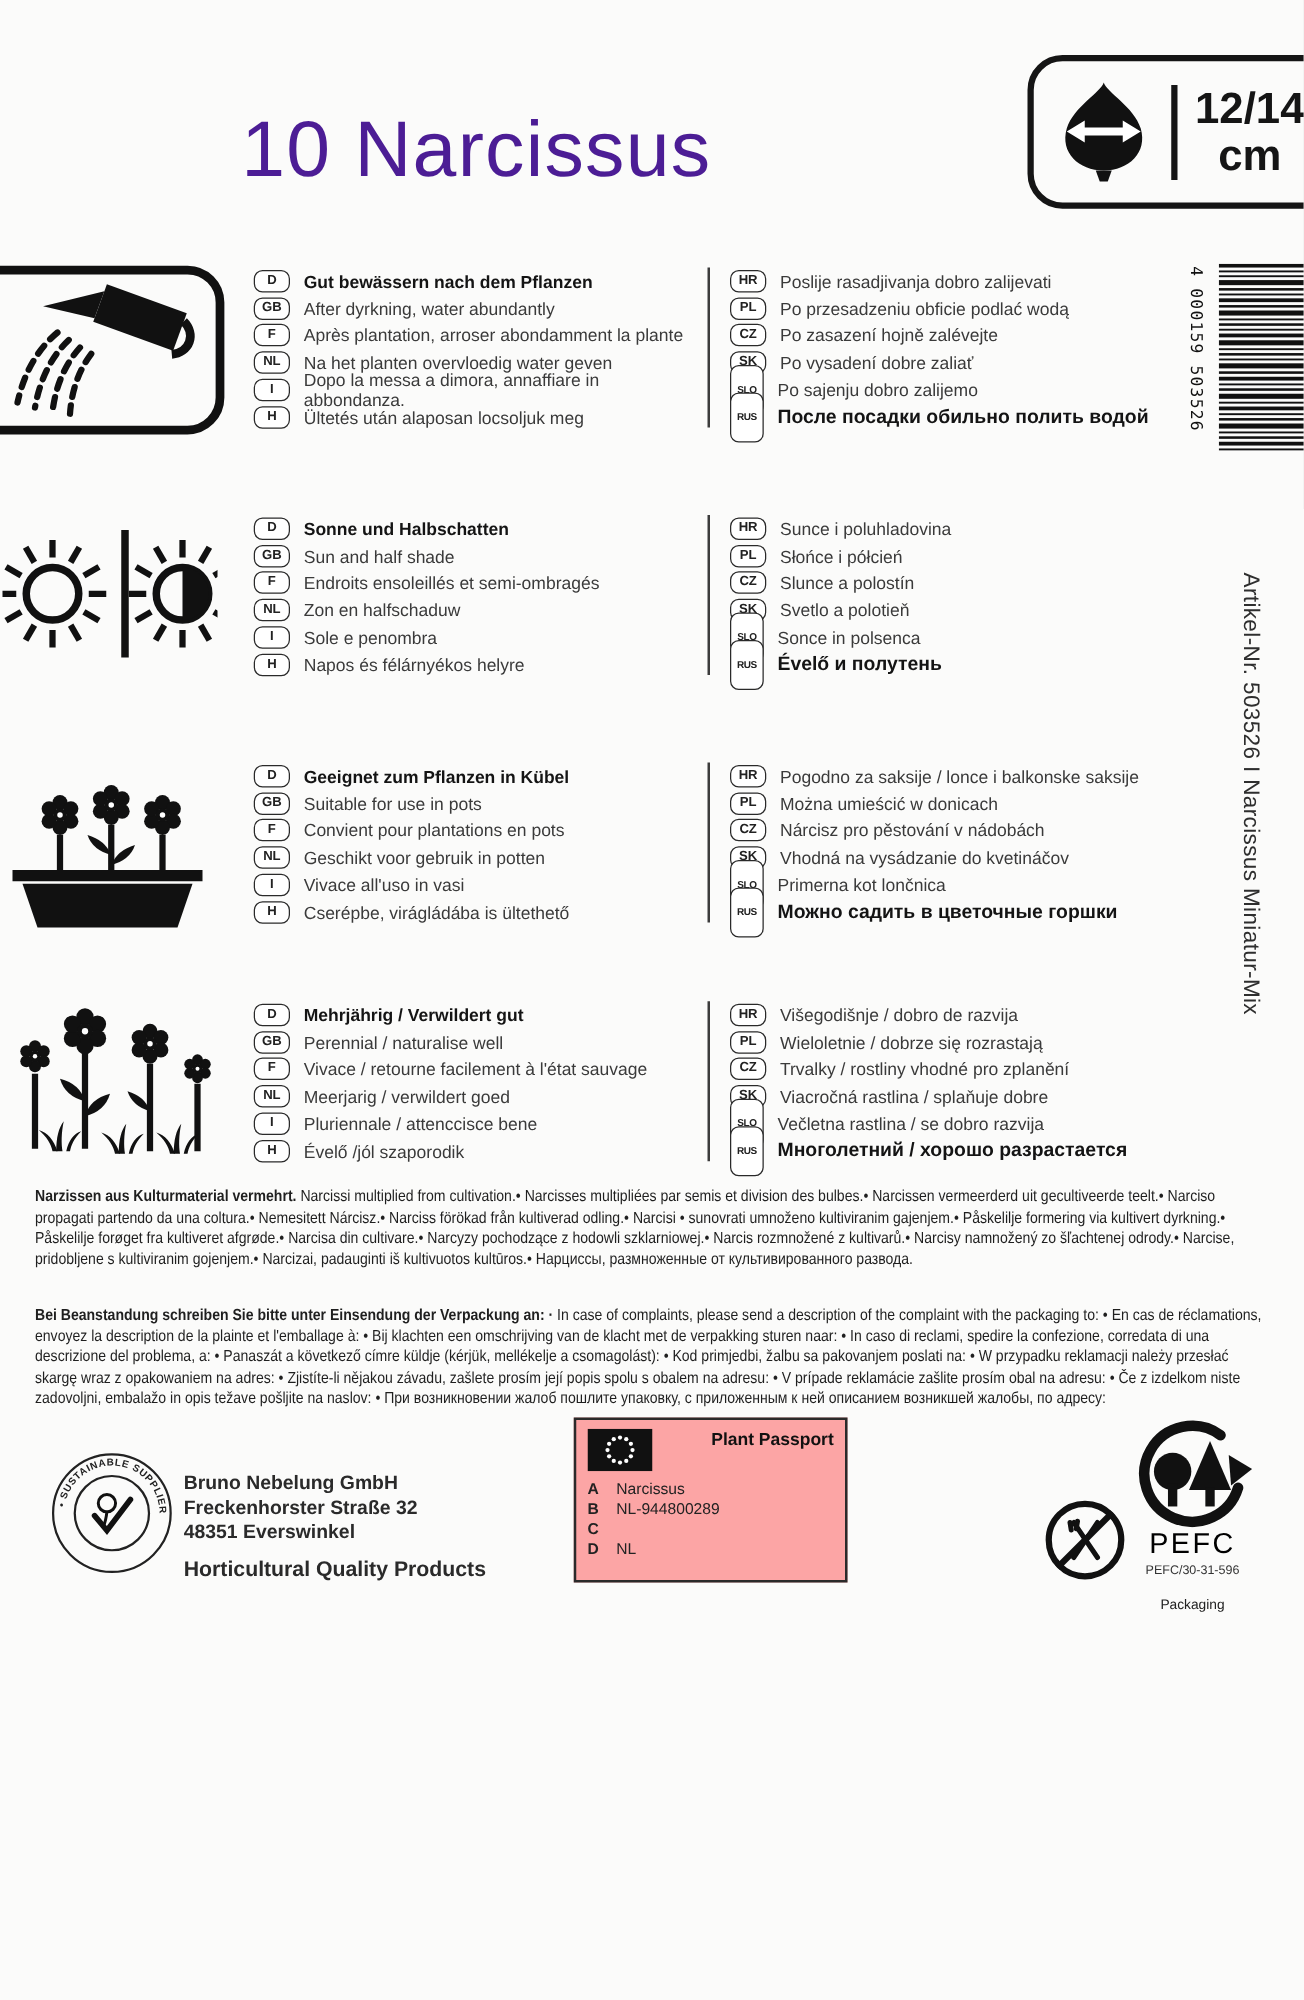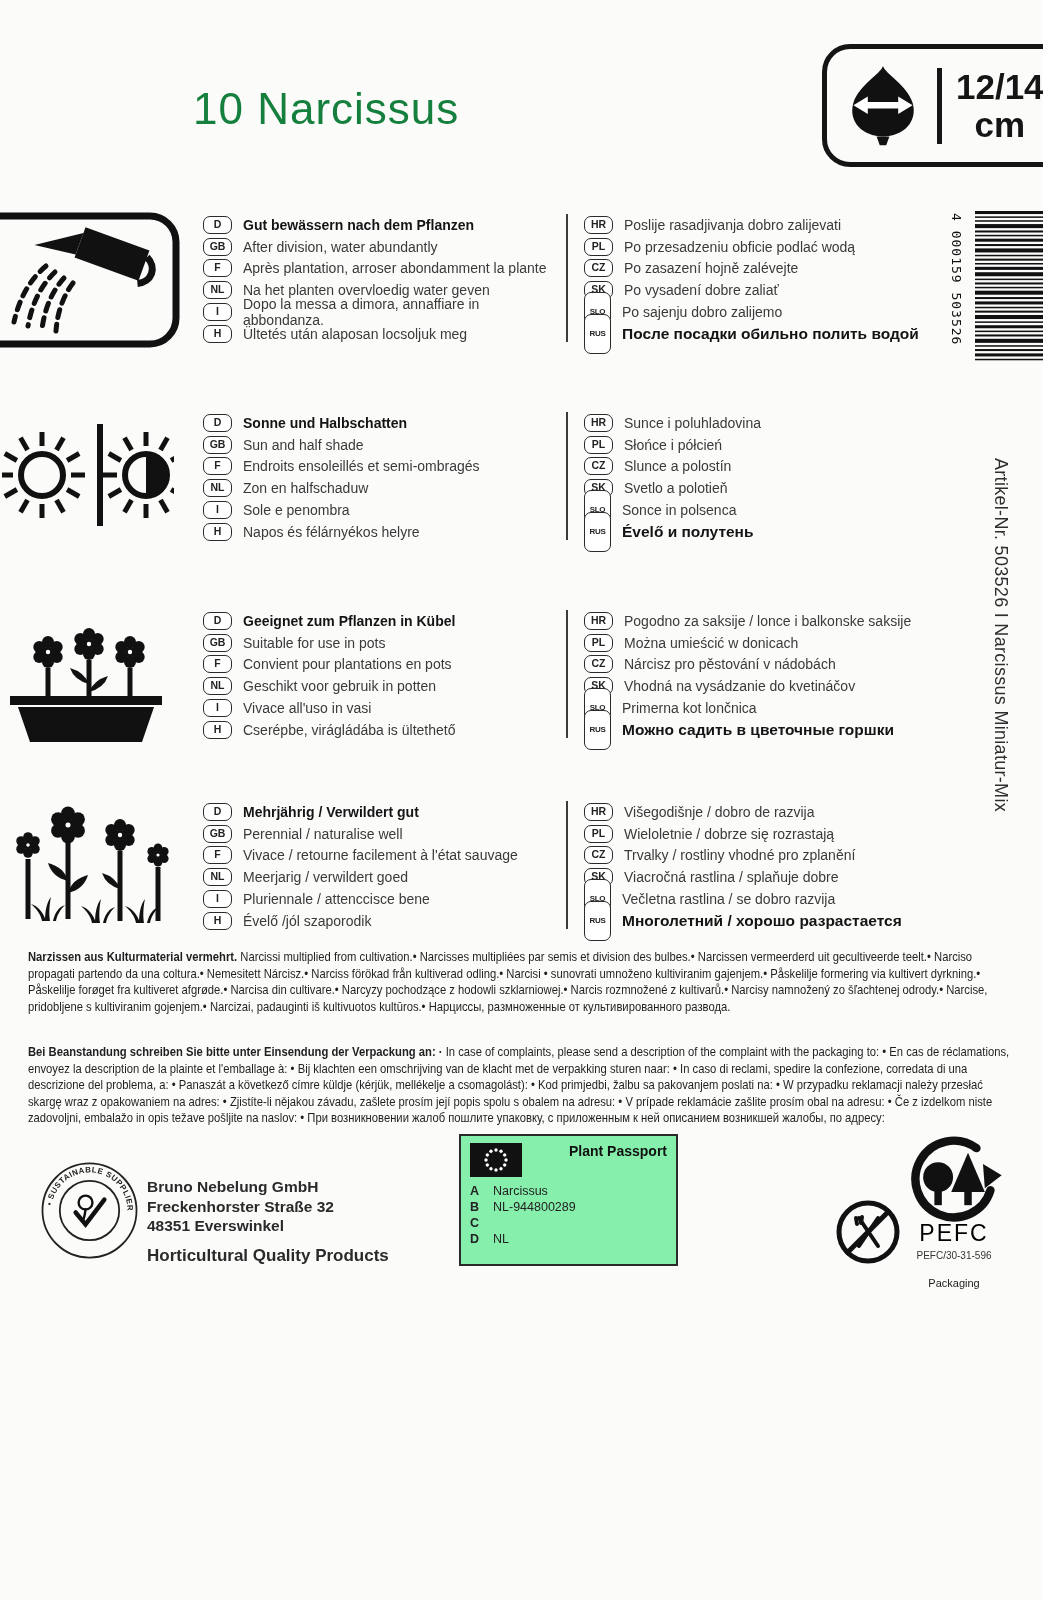--- a/index.html
+++ b/index.html
@@ -1,21 +1,21 @@
 <!DOCTYPE html>
 <html><head>
 <meta charset="utf-8">
 <style>
   html,body{margin:0;padding:0;background:#e8e8e6}
   #page{position:relative;width:1043px;height:1600px;background:#fbfbfa;overflow:hidden;
         font-family:"Liberation Sans",sans-serif;color:#1a1a1a}
 
   
-  .title{position:absolute;left:193px;top:84px;font-size:44px;font-weight:400;
-         letter-spacing:1px;color:#15803d}
+  .title{position:absolute;left:193px;top:84px;font-size:63px;font-weight:400;
+         letter-spacing:1px;color:#4c1d95}
 
   
   .size-badge{position:absolute;left:822px;top:44px;width:250px;height:113px;
               border:5px solid #151515;border-radius:28px;display:flex;align-items:center;
               padding-left:16px;gap:14px}
   .size-divider{width:5px;height:76px;background:#151515}
   .size-text{font-weight:700;font-size:35px;line-height:38px;color:#151515;text-align:center}
 
   
   .section{position:absolute;left:0;width:1043px;height:150px}
@@ -43,21 +43,21 @@
   .para b{font-weight:700}
   .p1{top:949px}.p2{top:1044px}
 
   
   .sust{position:absolute;left:40px;top:1161px;width:99px;height:99px}
   .address{position:absolute;left:147px;top:1177px;font-size:15.5px;font-weight:700;
            line-height:19.5px;color:#2a2a2a}
   .tagline{position:absolute;left:147px;top:1246px;font-size:17px;font-weight:700;color:#2a2a2a}
 
   .passport{position:absolute;left:459px;top:1134px;width:197px;height:114px;
-            border:2.5px solid #2a2a2a;background:#86efac;padding:7px 9px}
+            border:2.5px solid #2a2a2a;background:#fca5a5;padding:7px 9px}
   .pp-head{display:flex;justify-content:space-between;align-items:flex-start}
   .pp-title{font-weight:700;font-size:14px;color:#111}
   .pp-rows{margin-top:6px}
   .pp-row{display:flex;gap:13px;font-size:12.5px;line-height:16px;color:#222}
   .pp-label{font-weight:700;width:10px}
 
   .not-edible{position:absolute;left:833px;top:1197px;width:70px;height:70px}
   .pefc{position:absolute;left:898px;top:1136px;width:112px;text-align:center}
   .pefc-name{font-size:23px;font-weight:400;letter-spacing:2px;color:#000000;margin-top:-6px}
   .pefc-license{font-size:10px;margin-top:3px;color:#333}
@@ -108,21 +108,21 @@
         <path d="M73 73 Q58 93 56 121"></path>
       </g>
     </svg>
     <div class="col left">
         <div class="lang-row bold">
           <span class="lang-code">D</span>
           <span class="lang-text">Gut bewässern nach dem Pflanzen</span>
         </div>
         <div class="lang-row">
           <span class="lang-code">GB</span>
-          <span class="lang-text">After division, water abundantly</span>
+          <span class="lang-text">After dyrkning, water abundantly</span>
         </div>
         <div class="lang-row">
           <span class="lang-code">F</span>
           <span class="lang-text">Après plantation, arroser abondamment la plante</span>
         </div>
         <div class="lang-row">
           <span class="lang-code">NL</span>
           <span class="lang-text">Na het planten overvloedig water geven</span>
         </div>
         <div class="lang-row">

